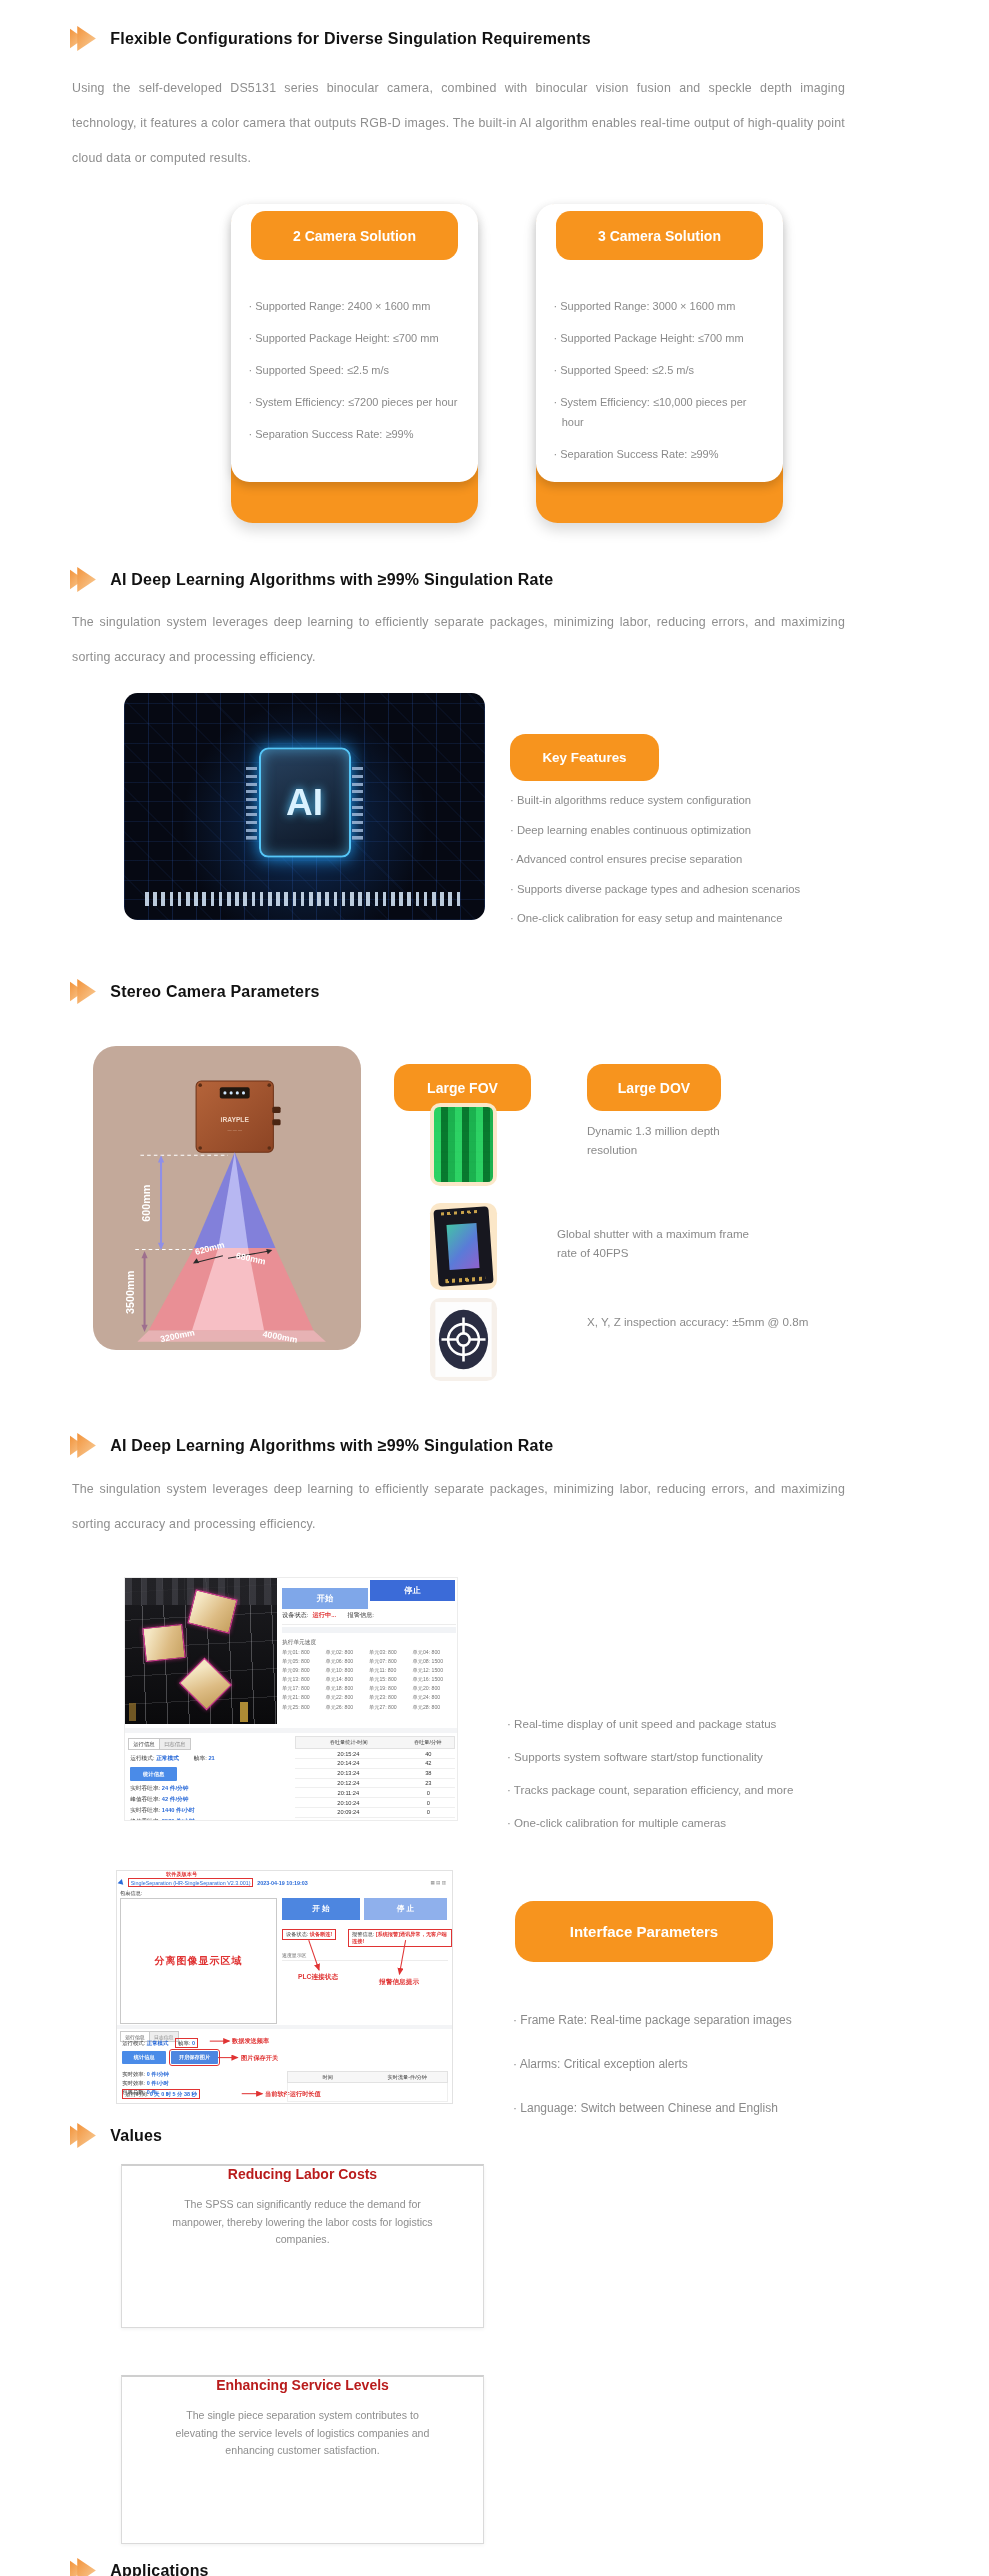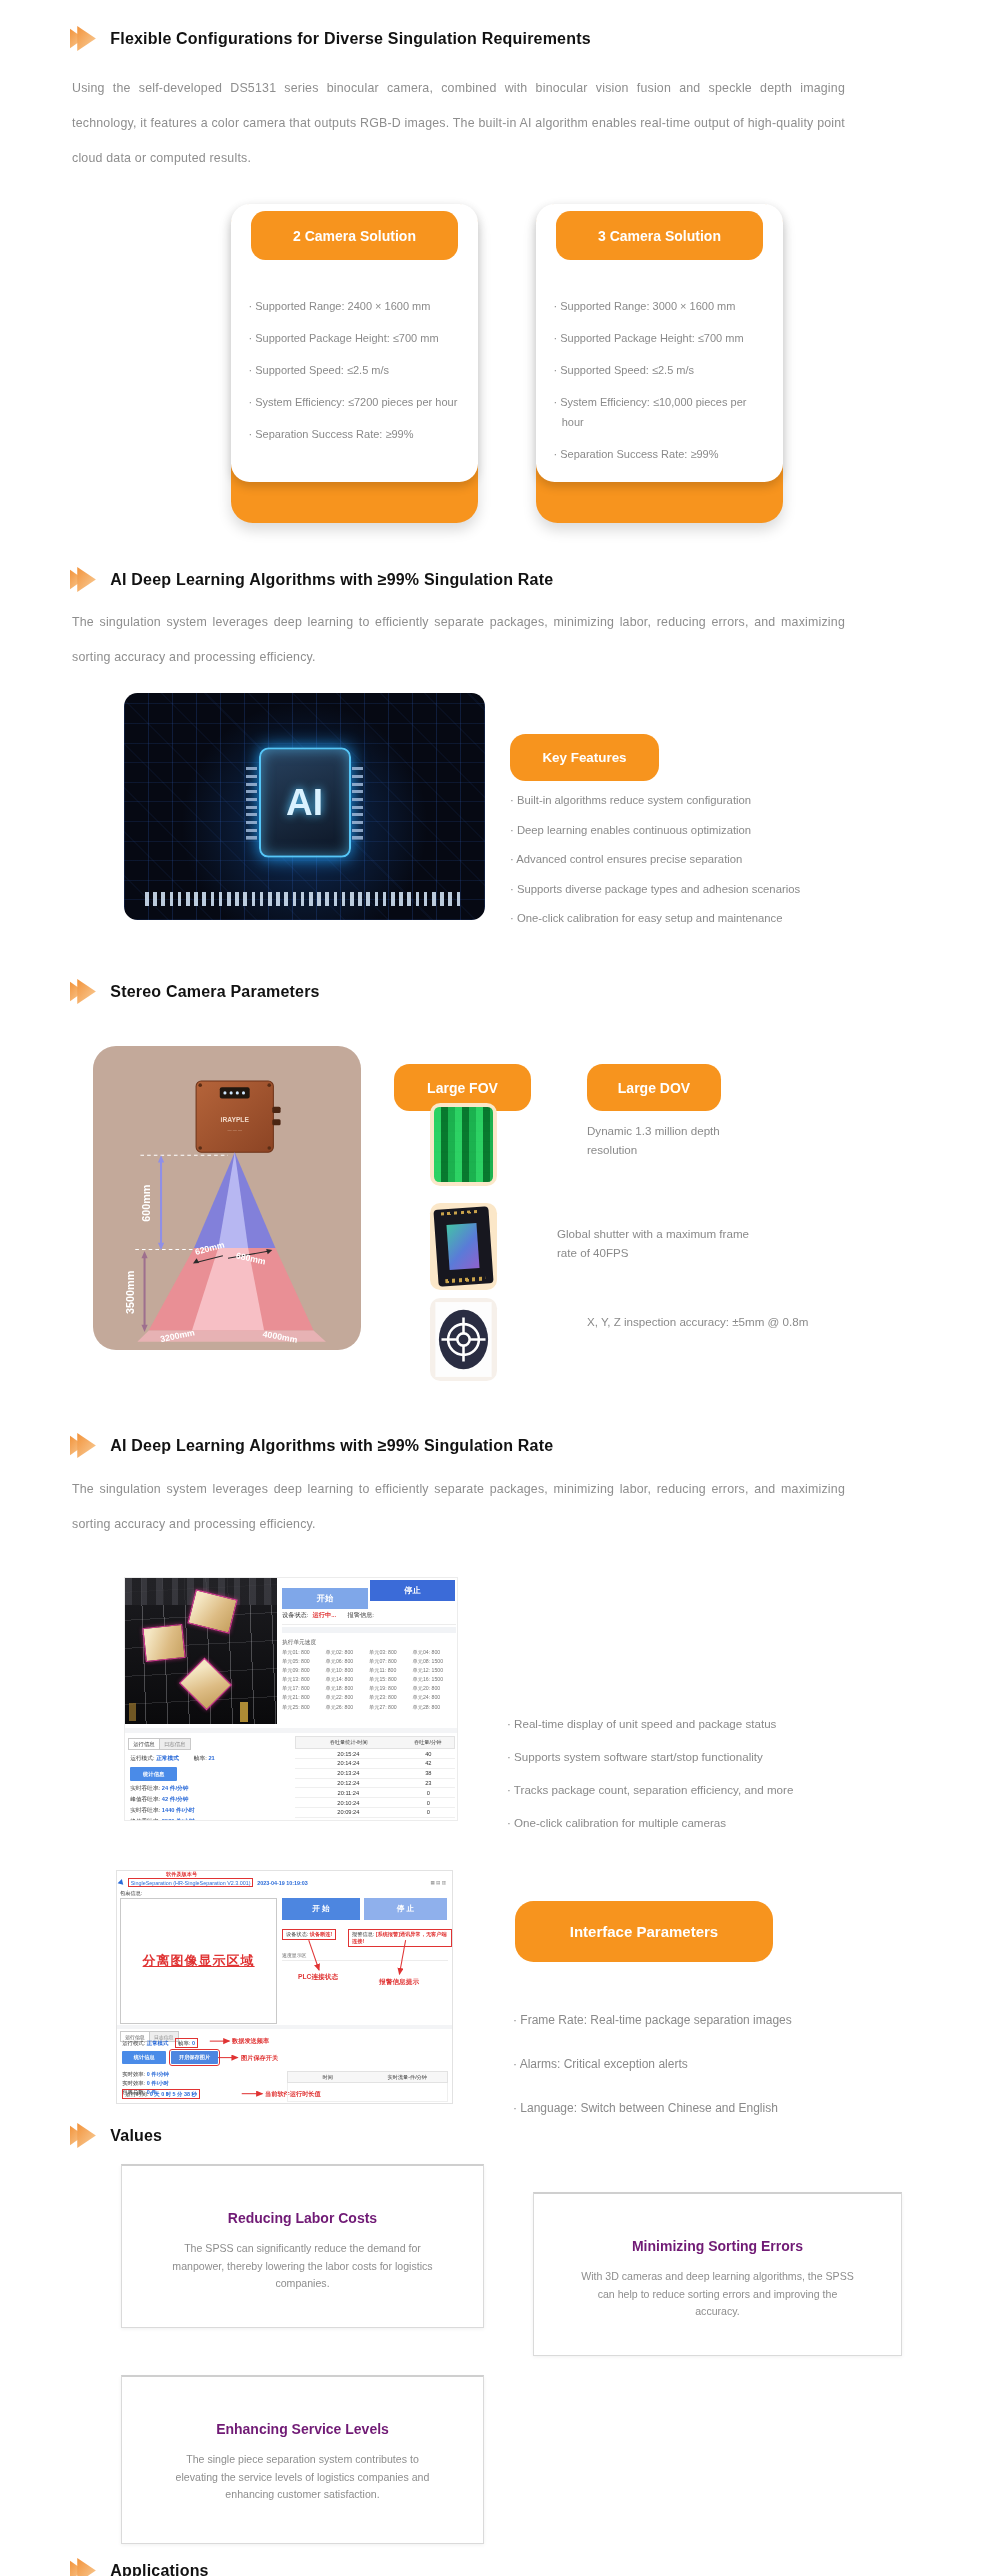--- a/index.html
+++ b/index.html
@@ -71,21 +71,21 @@
   .tab{display:inline-block;font-size:5.4px;padding:1.5px 4.1px;border:0.5px solid #c9c9c9;background:#fff;color:#333;}
   .tab.inactive{background:#ededed;color:#888;border-left:none;}
   .bluev{color:#2B6BD8;font-weight:bold;}
   .redv{color:#E03333;font-weight:bold;}
   .s-annot{position:absolute;color:#E03333;font-weight:bold;}
   .rbox{border:1px solid #E03333;padding:1px 3.1px;display:inline-block;}
 
   
   .vcard{position:absolute;background:#fff;border:0.5px solid #dadada;border-top:2.1px solid #cfcfcf;
          box-shadow:0 1.5px 4.1px rgba(0,0,0,.06);text-align:center;}
-  .vcard .vtitle{margin-top:44px;font-size:14px;font-weight:bold;color:#701a75;}
+  .vcard .vtitle{font-size:14px;font-weight:bold;color:#b91c1c;}
   .vcard .vbody{margin:14.4px 46px 0 46px;font-size:10.6px;color:#8e8e8e;line-height:17.5px;}
 </style>
 </head>
 <body>
 
 <div class="page">
 
   <svg width="0" height="0" style="position:absolute">
     <defs>
       <linearGradient id="ffg" x1="0" y1="0" x2="1" y2="1">
@@ -393,21 +393,21 @@
   <div class="shot" style="left:116px;top:1870px;width:335px;height:232px;border:0.5px solid #e2e2e2;">
     <div class="s-annot" style="left:49px;top:0px;font-size:5.2px;">软件及版本号</div>
     <div class="abs" style="left:2.1px;top:6.2px;width:331px;height:11.3px;display:flex;align-items:center;gap:4.1px;">
       <span style="width:0;height:0;border-left:5.2px solid #2B6BD8;border-top:3.1px solid transparent;border-bottom:3.1px solid transparent;transform:rotate(45deg);"></span>
       <span style="font-size:5.4px;color:#2B6BD8;border:0.5px solid #E03333;padding:0.5px 1.5px;">SingleSeparation  (HR-SingleSeparation V2.3.001)</span>
       <span style="font-size:5.4px;color:#2B6BD8;font-weight:bold;">2023-04-19 10:19:03</span>
       <span style="margin-left:auto;font-size:4.6px;color:#888;margin-right:4.1px;">▦ ▤ ▥</span>
     </div>
     <div class="abs" style="left:3.1px;top:18.5px;font-size:5.2px;color:#333;">包裹信息:</div>
     <div class="abs" style="left:3.1px;top:27px;width:155px;height:124px;border:0.5px solid #c9c9c9;display:flex;align-items:center;justify-content:center;">
-      <span style="font-size:13px;font-weight:bold;color:#E03333;letter-spacing:1px;text-decoration:underline;">分离图像显示区域</span>
+      <span style="font-size:10px;font-weight:bold;color:#E03333;letter-spacing:1px;">分离图像显示区域</span>
     </div>
     <div class="s-btn" style="left:165px;top:27px;width:78px;height:21.6px;background:#4D86E0;font-size:7.7px;">
         <span>开 始</span>
       </div>
     <div class="s-btn" style="left:247px;top:27px;width:83px;height:21.6px;background:#8FB0EC;font-size:7.7px;">
         <span>停 止</span>
       </div>
     <div class="abs" style="left:165px;top:58px;font-size:5.2px;color:#333;">
       <span class="rbox"><span>设备状态:</span> <span class="redv">设备断连!</span></span>
     </div>
@@ -475,24 +475,20 @@
   <div class="sec-head" style="left:70px;top:2120px;">
     <svg class="ffsvg" viewBox="0 0 58 48">
         <use href="#ff-arrow"></use>
       </svg>
     <span class="txt">Values</span>
   </div>
   <div class="vcard" style="left:121px;top:2164px;width:361px;height:161px;">
     <div class="vtitle">Reducing Labor Costs</div>
     <div class="vbody">The SPSS can significantly reduce the demand for manpower, thereby lowering the labor costs for logistics companies.</div>
   </div>
-  <div class="vcard" style="left:533px;top:2192px;width:367px;height:161px;">
-    <div class="vtitle">Minimizing Sorting Errors</div>
-    <div class="vbody">With 3D cameras and deep learning algorithms, the SPSS can help to reduce sorting errors and improving the accuracy.</div>
-  </div>
   <div class="vcard" style="left:121px;top:2375px;width:361px;height:166px;">
     <div class="vtitle">Enhancing Service Levels</div>
     <div class="vbody">The single piece separation system contributes to elevating the service levels of logistics companies and enhancing customer satisfaction.</div>
   </div>
 
   <div class="sec-head" style="left:70px;top:2555px;">
     <svg class="ffsvg" viewBox="0 0 58 48">
         <use href="#ff-arrow"></use>
       </svg>
     <span class="txt">Applications</span>

